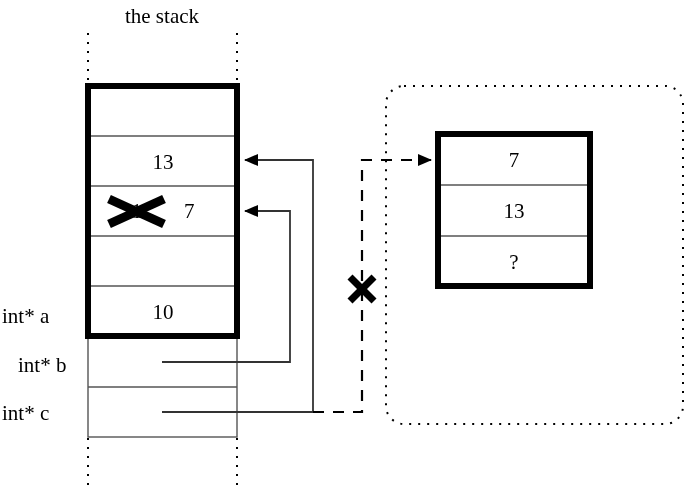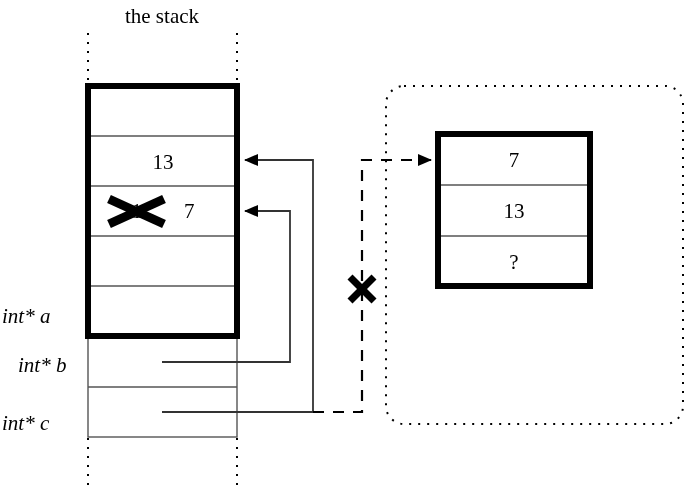--- a/index.html
+++ b/index.html
@@ -33,21 +33,20 @@
     text-align: center;
   }
   .cellval {
     font-size: 21px;
     text-align: center;
     width: 150px;
   }
   .varlabel {
     font-size: 21px;
     text-align: left;
-    font-style: italic;
   }
   .sidenum {
     font-size: 21px;
     text-align: left;
   }
 </style>
 </head>
 <body>
 
 <div id="canvas">
@@ -122,26 +121,27 @@
 
 
 
   <div class="lbl cellval" style="left:88px; top:152px;">13</div>
 
   <div class="lbl cellval" style="left:57px; top:201px;">11</div>
 
   <div class="lbl sidenum" style="left:184px; top:201px;">7</div>
 
 
+  <div class="lbl cellval" style="left:88px; top:302px;">10</div>
 
   <div class="lbl varlabel" style="left:2px; top:306px;">int* a</div>
 
   <div class="lbl varlabel" style="left:18px; top:355px;">int* b</div>
 
-  <div class="lbl varlabel" style="left:2px; top:413px;">int* c</div>
+  <div class="lbl varlabel" style="left:2px; top:403px;">int* c</div>
 
   <div class="lbl cellval" style="left:439px; top:150px; width:150px;">7</div>
 
   <div class="lbl cellval" style="left:439px; top:201px; width:150px;">13</div>
 
   <div class="lbl cellval" style="left:439px; top:252px; width:150px;">?</div>
 
 </div>
 
 </body></html>

